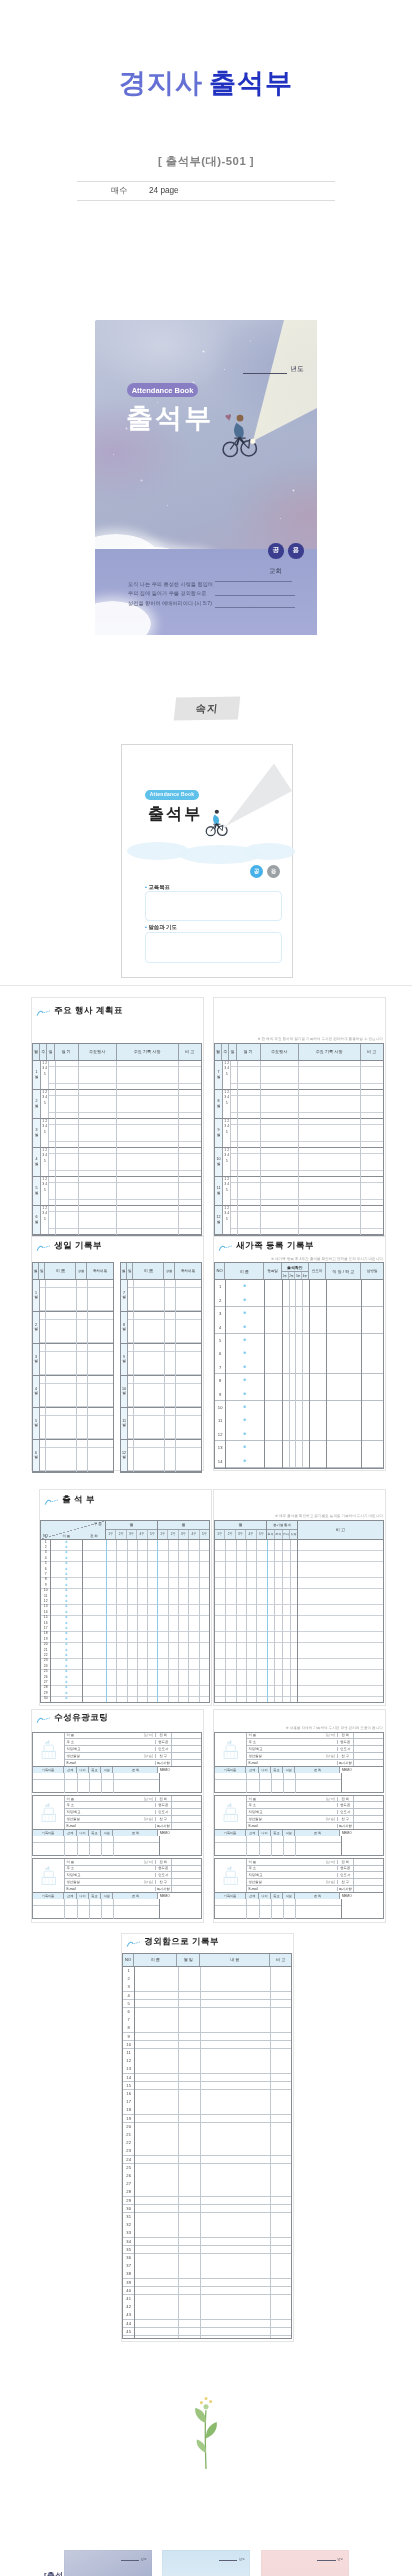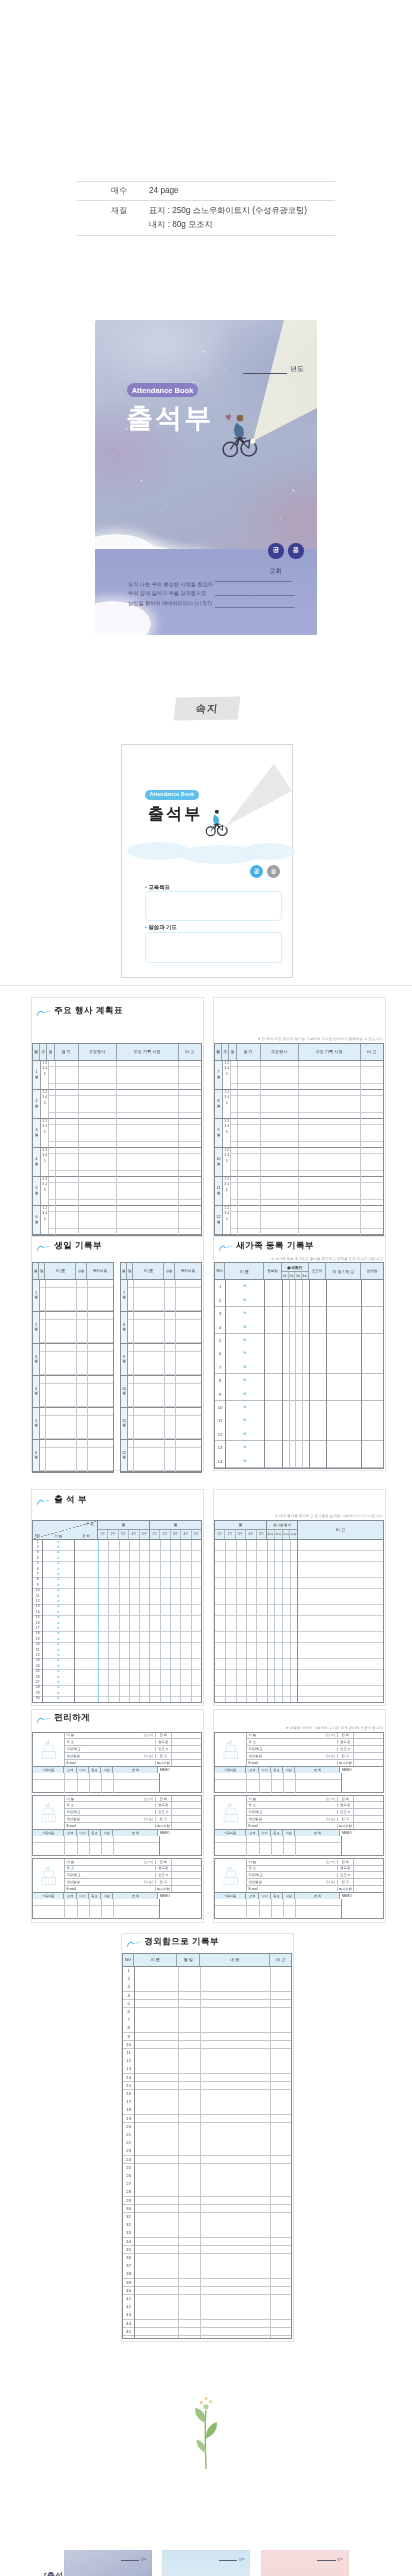--- a/index.html
+++ b/index.html
@@ -140,29 +140,29 @@
   .thumb{position:relative;width:88px;height:109px;overflow:hidden;box-shadow:0 0 0 0.5px rgba(0,0,0,.04) inset;}
   .t-year{position:absolute;top:7.2px;right:5.2px;display:flex;align-items:flex-end;}
   .t-yline{display:inline-block;width:18.5px;height:2.6px;border-bottom:0.5px solid #5b5f77;margin-right:1.5px;}
   .t-yt{font-size:3.1px;color:#3a3d52;}
 </style>
 </head>
 <body>
 
 <div id="page">
 
+  <div class="main-title">
+    <span class="brand">경지사</span><span class="prod">출석부</span>
+  </div>
+  <div class="prod-code">[ 출석부(대)-501 ]</div>
 
   <div class="specs">
       <div class="spec-row">
         <div class="spec-l">매수</div>
         <div class="spec-v"><span>24 page</span></div>
-      </div>
-      <div class="spec-row">
-        <div class="spec-l">재질</div>
-        <div class="spec-v"><span>표지 : 250g 스노우화이트지 (수성유광코팅)</span><span class="v2">내지 : 80g 모조지</span></div>
       </div>
   </div>
 
   <div class="cover">
     <div class="spark"></div>
     <div class="cv-beam"></div>
     <div class="cloud" style="left:-23px;top:214px;width:88px;height:49px;"></div>
     <div class="cloud" style="left:28px;top:227px;width:67px;height:39px;"></div>
     <div class="cloud" style="left:72px;top:233px;width:52px;height:31px;"></div>
     <div class="cloud" style="left:-31px;top:234px;width:113px;height:67px;"></div>
@@ -569,21 +569,21 @@
             </div>
           <div class="vl" style="left:12.4px;"></div>
           <div class="vl" style="left:43px;"></div>
           <div class="vl" style="left:54px;"></div>
         </div>
       </div>
     </div>
   </div>
 
   <div class="abs" style="left:31px;top:1489px;width:355px;height:216px;">
-    <div class="sheet" style="left:0;top:0;height:215px;text-decoration:underline;">
+    <div class="sheet" style="left:8px;top:0;height:215px;text-decoration:underline;">
       <div class="sh-head" style="top:4.1px;">
         <svg width="15.5" height="8.2" viewBox="0 0 30 16">
             <path d="M2 13 C6 3 11 2 14 8" stroke="#5ab5e5" stroke-width="2" fill="none"></path>
             <circle cx="17" cy="7" r="1" fill="#5ab5e5"></circle>
             <circle cx="20" cy="6" r="1" fill="#5ab5e5"></circle>
             <circle cx="23" cy="5" r="1" fill="#5ab5e5"></circle>
             <circle cx="26" cy="4" r="1" fill="#5ab5e5"></circle>
           </svg>
         <span class="sh-title">출 석 부</span>
       </div>
@@ -737,21 +737,21 @@
   <div class="abs" style="left:31px;top:1709px;width:355px;height:214px;">
     <div class="sheet" style="left:0;top:0;height:212px;">
       <div class="sh-head" style="top:2.1px;">
         <svg width="15.5" height="8.2" viewBox="0 0 30 16">
             <path d="M2 13 C6 3 11 2 14 8" stroke="#5ab5e5" stroke-width="2" fill="none"></path>
             <circle cx="17" cy="7" r="1" fill="#5ab5e5"></circle>
             <circle cx="20" cy="6" r="1" fill="#5ab5e5"></circle>
             <circle cx="23" cy="5" r="1" fill="#5ab5e5"></circle>
             <circle cx="26" cy="4" r="1" fill="#5ab5e5"></circle>
           </svg>
-        <span class="sh-title">편리하게</span>
+        <span class="sh-title">수성유광코팅</span>
       </div>
       <div style="position:absolute;top:21.6px;left:0;width:170px;">
         <div class="lblock" style="position:relative;margin-bottom:2.1px;">
             <div class="lb-top">
               <div class="lb-icon">
                 <svg width="17.5" height="20.6" viewBox="0 0 34 40" opacity="0.55">
                   <path d="M17 2 L17 10 M10 8 L17 4 L17 8 Z" stroke="#a9d2e8" stroke-width="1.5" fill="#cfe6f3"></path>
                   <rect x="8" y="12" width="18" height="12" rx="2" fill="none" stroke="#a9d2e8" stroke-width="1.5"></rect>
                   <rect x="4" y="24" width="26" height="14" fill="none" stroke="#a9d2e8" stroke-width="1.5"></rect>
                   <path d="M10 24 v14 M17 24 v14 M24 24 v14" stroke="#cfe6f3" stroke-width="1.2"></path>

